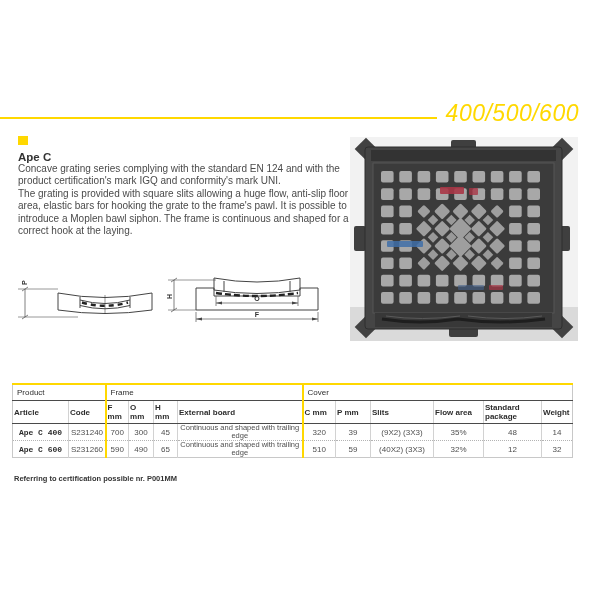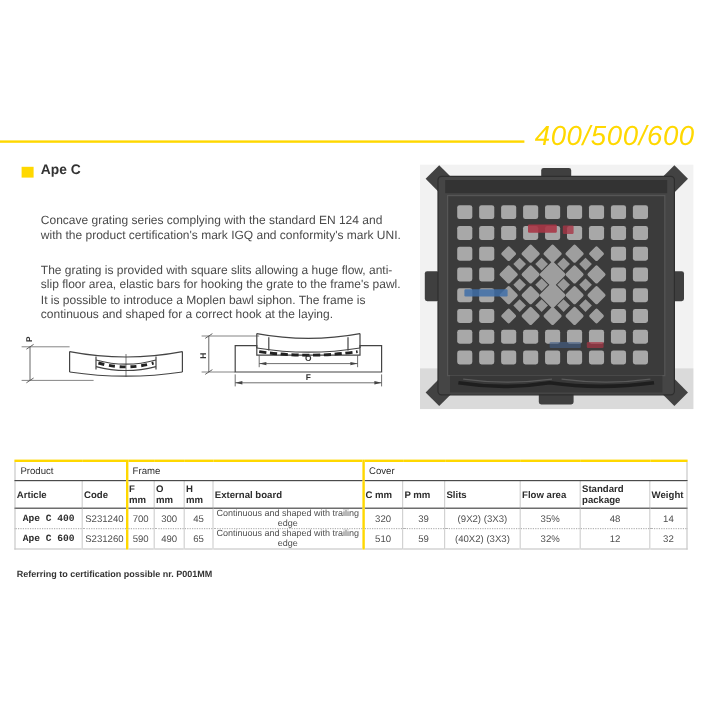--- a/index.html
+++ b/index.html
@@ -7,26 +7,26 @@
     width:600px;height:600px;position:relative;background:#ffffff;
     font-family:"Liberation Sans", sans-serif;overflow:hidden;
   }
   
   .accent-line{position:absolute;left:0;top:117px;width:437px;height:2px;background:#FFD800;}
   .series-title{
     position:absolute;top:100px;right:21px;font-size:23px;font-style:italic;
     color:#FFD800;letter-spacing:0.5px;font-weight:400;
   }
   
-  .section-head{position:absolute;left:18px;top:136px;display:flex;align-items:flex-end;gap:6px;}
+  .section-head{position:absolute;left:18px;top:136px;display:flex;align-items:flex-start;gap:6px;flex-direction:column;}
   .bullet{width:10px;height:9px;background:#FFD800;flex:0 0 auto;}
   .section-title{font-size:11.5px;font-weight:bold;color:#333;}
   
   .intro{position:absolute;left:18px;top:163px;width:334px;font-size:10px;line-height:12.4px;color:#4a4a4a;}
-  .intro p{margin:16px;}
+  .intro p{margin:0;}
   
   .drawing{position:absolute;}
   .drawing-grate{left:16px;top:272px;}
   .drawing-frame{left:166px;top:266px;}
   .drawing svg text{font-family:"Liberation Sans",sans-serif;font-size:7px;font-weight:bold;fill:#333;}
   
   .photo{position:absolute;left:350px;top:137px;width:228px;height:204px;}
   
   .spec{
     position:absolute;left:12px;top:383px;width:560px;border-collapse:collapse;table-layout:fixed;

